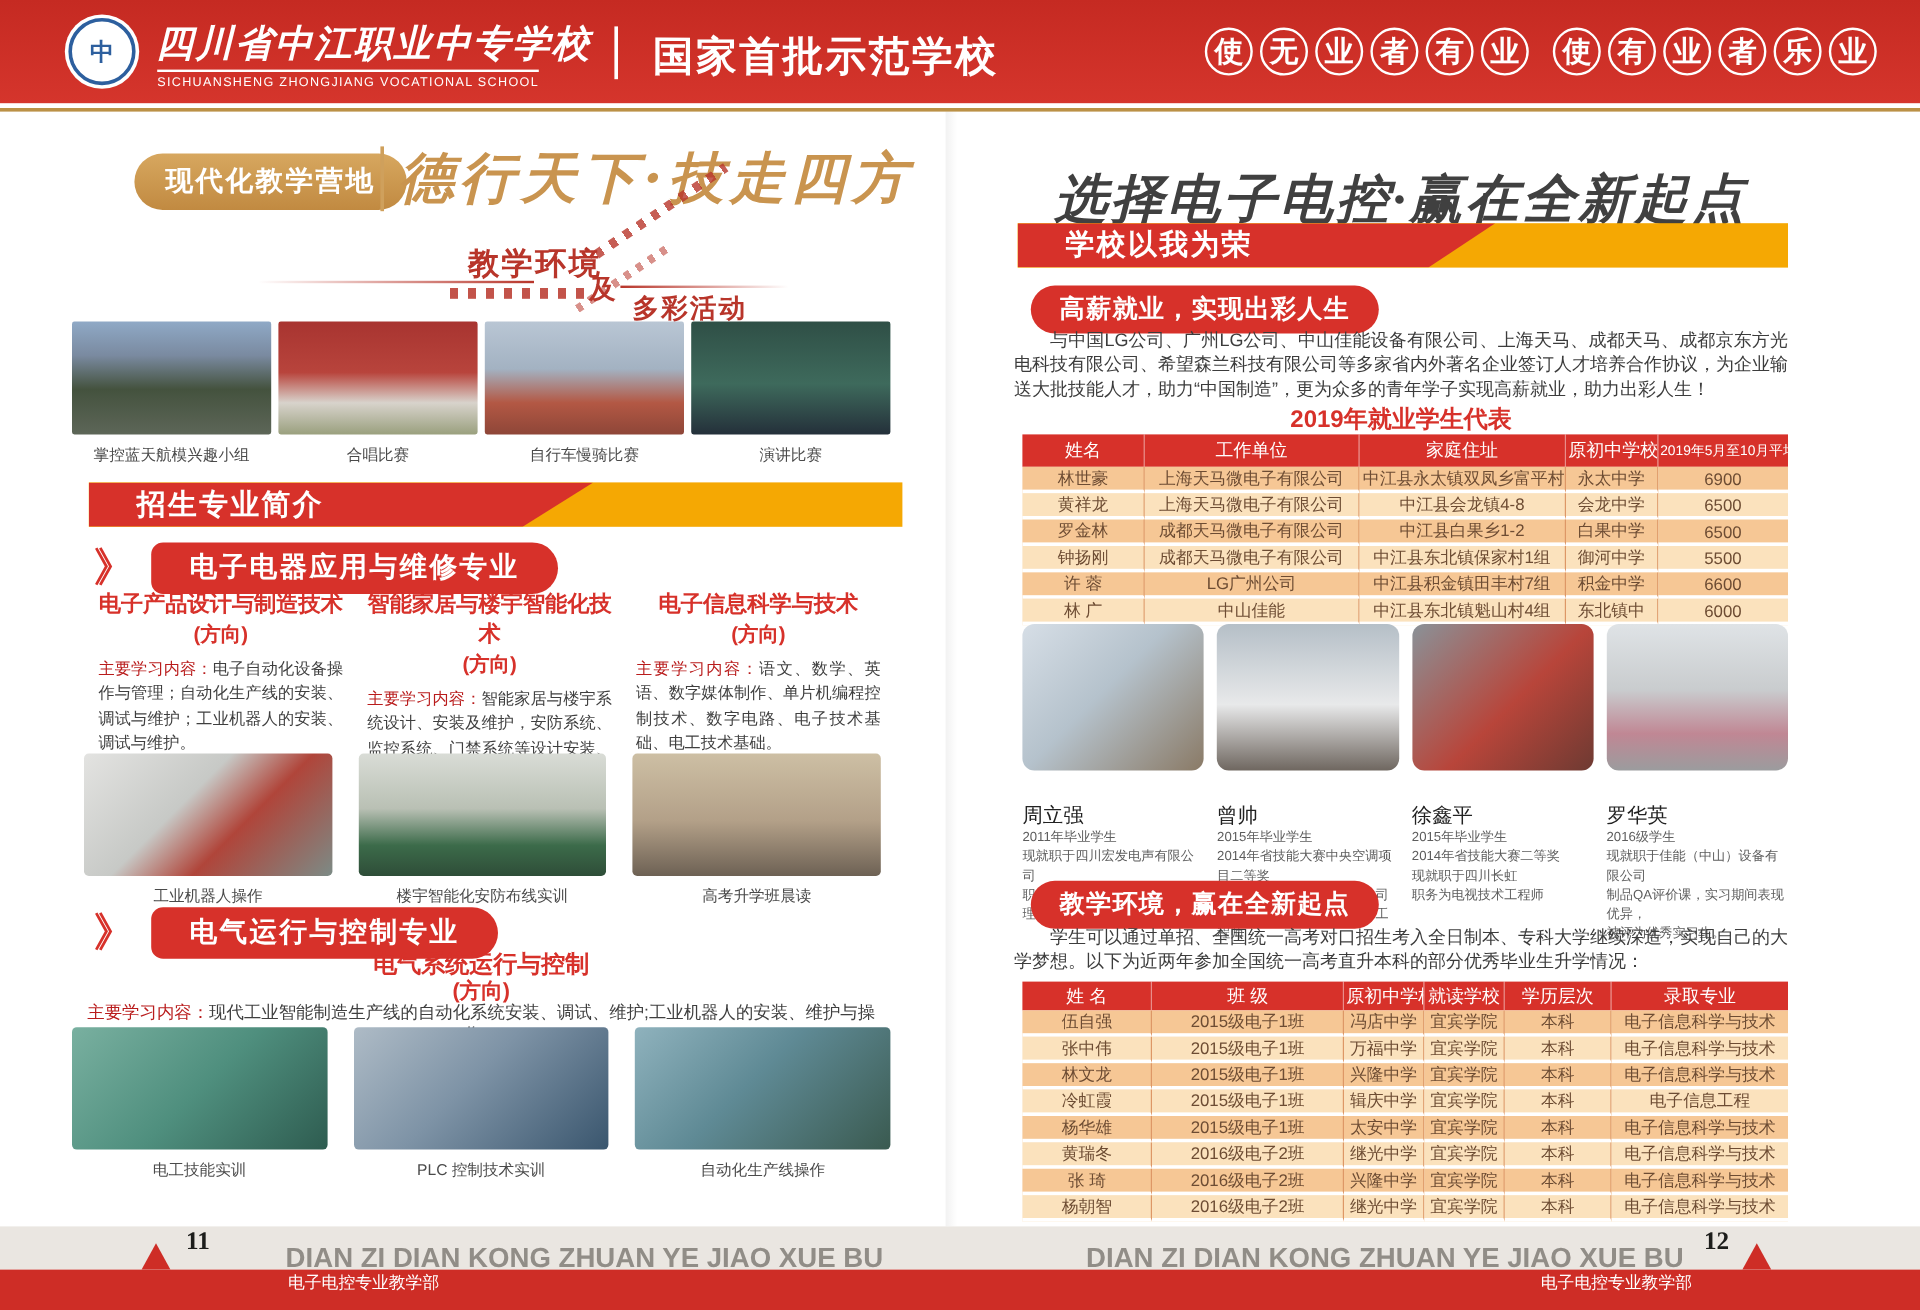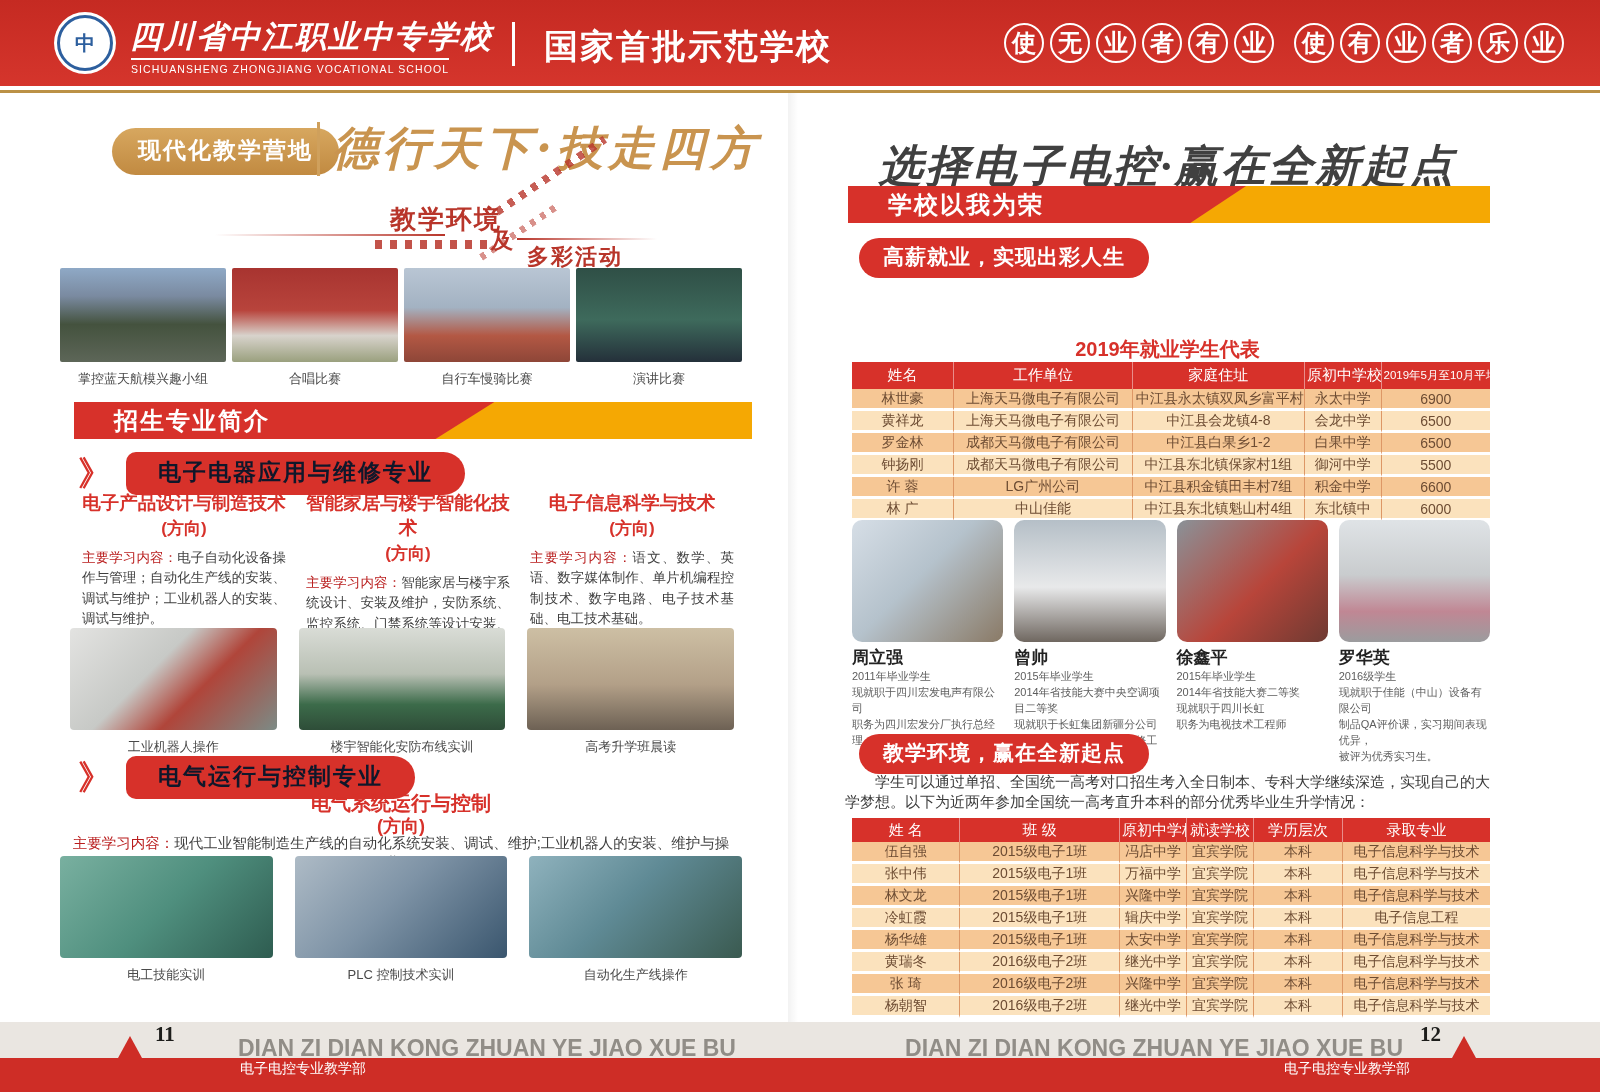--- a/index.html
+++ b/index.html
@@ -27,21 +27,21 @@
   .footer-red{position:absolute;top:1058px;left:0;right:0;height:34px;background:#ce2d26;}
   .tri{position:absolute;width:0;height:0;border-left:12px solid transparent;border-right:12px solid transparent;border-bottom:22px solid #ce2d26;}
   .pnum{position:absolute;font-family:"Liberation Serif","DejaVu Serif",serif;font-weight:bold;font-size:21px;color:#1d1d1b;}
   .dept-en{position:absolute;top:1035px;font-size:23px;font-weight:bold;color:#918d87;letter-spacing:0px;white-space:nowrap;}
   .dept-cn{position:absolute;top:1060px;font-size:14px;color:#fff;white-space:nowrap;}
   .fold{position:absolute;left:788px;top:93px;height:929px;width:10px;background:linear-gradient(to right,rgba(0,0,0,.05),rgba(0,0,0,0));}
   .banner{position:relative;height:37px;background:#f5a803;}
   .banner-red{position:absolute;left:0;top:0;bottom:0;width:62%;background:#d7312a;clip-path:polygon(0 0,100% 0,86% 100%,0 100%);}
   .banner-label{position:absolute;left:40px;top:0;line-height:37px;color:#fff;font-size:24px;font-weight:bold;letter-spacing:2px;}
   .chev{font-size:34px;font-weight:bold;color:#d7312a;font-family:"Liberation Serif","DejaVu Serif",serif;line-height:34px;}
-  .major-pill{display:inline-block;background:#d7312a;color:#0f172a;font-weight:bold;font-size:23px;
+  .major-pill{display:inline-block;background:#d7312a;color:#ffffff;font-weight:bold;font-size:23px;
         padding:5px 32px 7px;border-radius:12px 26px 26px 12px;letter-spacing:2px;}
   .round-badge{display:inline-block;background:#d7312a;color:#fff;font-weight:bold;font-size:21px;
         padding:5px 24px 7px;border-radius:20px;letter-spacing:1px;}
   figure{margin:0;}
   .ph{width:100%;border-radius:2px;}
   .cap{font-size:13px;color:#4a4a4a;text-align:center;margin-top:8px;}
   
   .lp{position:absolute;left:60px;top:92px;width:682px;height:930px;}
   .badge-modern{position:absolute;left:52px;top:36px;background:linear-gradient(180deg,#d7a75f,#c18a41);
         color:#fff;font-size:23px;font-weight:bold;padding:7px 26px 9px;border-radius:26px;letter-spacing:2px;}
@@ -96,21 +96,21 @@
   th.small{font-size:11.5px;}
   th:last-child{border-right:none;}
   td{font-size:14px;color:#6d4c33;text-align:center;height:19px;padding:0 3px;overflow:hidden;white-space:nowrap;
         border-right:1px solid #dd9766;border-bottom:3px solid #fff;}
   td:last-child{border-right:none;}
   tr.dk td{background:#f6c795;}
   tr.lt td{background:#fbe2bd;}
   .alumni{position:absolute;left:7px;top:428px;width:638px;display:flex;gap:11px;}
   .al-card{flex:1;}
   .al-card .ph{height:122px;border-radius:10px;}
-  .al-name{font-size:17px;font-weight:bold;color:#222;margin-top:4px;}
+  .al-name{font-size:17px;font-weight:normal;color:#222;margin-top:26px;}
   .al-line{font-size:11px;color:#5d5d5d;line-height:1.45;}
   .prog-badge{position:absolute;left:14px;top:642px;}
   .prog-para{position:absolute;left:0;top:680px;width:645px;font-size:15px;line-height:1.36;text-align:justify;text-indent:2em;margin:0;}
   .t2{position:absolute;left:7px;top:726px;}
   .t2 th{height:24px;}
   .t2 td{height:19px;}
 </style>
 </head>
 <body>
 
@@ -253,20 +253,21 @@
     <div class="rp-title">选择电子电控·赢在全新起点</div>
 
     <div class="banner banner2">
       <div class="banner-red"></div>
       <div class="banner-label">学校以我为荣</div>
     </div>
 
     <div class="emp-badge">
       <span class="round-badge">高薪就业，实现出彩人生</span>
     </div>
+    <p class="emp-para">与中国LG公司、广州LG公司、中山佳能设备有限公司、上海天马、成都天马、成都京东方光电科技有限公司、希望森兰科技有限公司等多家省内外著名企业签订人才培养合作协议，为企业输送大批技能人才，助力“中国制造”，更为众多的青年学子实现高薪就业，助力出彩人生！</p>
     <div class="tbl-title">2019年就业学生代表</div>
 
     <table class="t1">
       <colgroup>
           <col style="width:16%">
           <col style="width:28%">
           <col style="width:27%">
           <col style="width:12%">
           <col style="width:17%">
         </colgroup>

